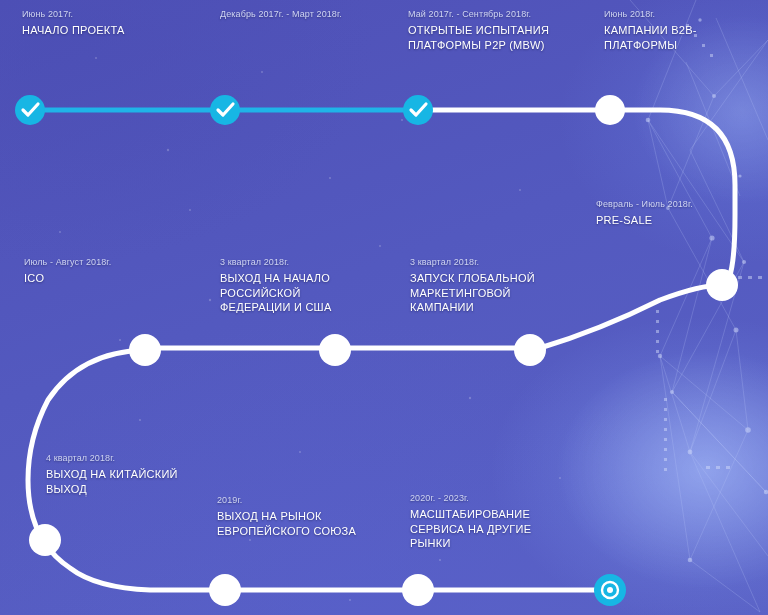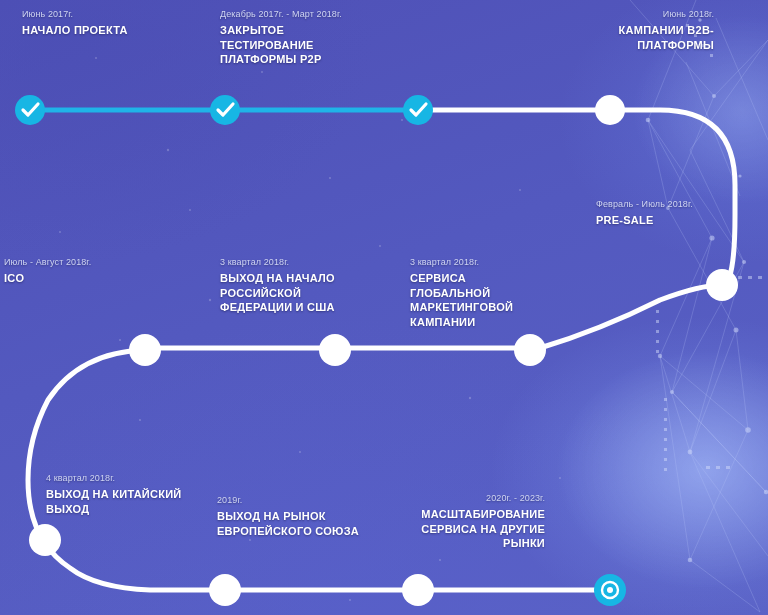--- a/index.html
+++ b/index.html
@@ -24,21 +24,21 @@
   #track,#net,#stars{position:absolute;inset:0;}
   #net{opacity:.85;}
 
   .lbl{position:absolute;}
   .lbl .date{
     font-size:9px;color:#cfd4f2;letter-spacing:.1px;
     line-height:13px;white-space:nowrap;
     text-shadow:0 1px 2px rgba(20,22,70,.45);
   }
   .lbl .ttl{
-    font-size:11px;font-weight:bold;color:#ffffff;
+    font-size:11px;font-weight:normal;color:#ffffff;
     letter-spacing:.25px;line-height:14.5px;margin-top:2px;
     text-shadow:0 1px 2px rgba(20,22,70,.5);
   }
 </style>
 </head>
 <body>
 
 <div id="stage">
 
   <div class="layer" id="bg-base"></div>
@@ -172,57 +172,60 @@
     </g>
   </svg>
 
   <div class="lbl" style="left:22px;top:8px;">
     <div class="date">Июнь 2017г.</div>
     <div class="ttl">НАЧАЛО ПРОЕКТА</div>
   </div>
 
   <div class="lbl" style="left:220px;top:8px;width:150px;">
     <div class="date">Декабрь 2017г. - Март 2018г.</div>
-    <div class="ttl">ЗАКРЫТОЕ ТЕСТИРОВАНИЕ ПЛАТФОРМЫ P2P</div>
-  </div>
-
-
-  <div class="lbl" style="left:604px;top:8px;width:110px;text-align:right;">
+  </div>
+
+  <div class="lbl" style="left:408px;top:8px;width:165px;">
+    <div class="date">Май 2017г. - Сентябрь 2018г.</div>
+    <div class="ttl">ОТКРЫТЫЕ ИСПЫТАНИЯ ПЛАТФОРМЫ P2P (MBW)</div>
+  </div>
+
+  <div class="lbl" style="left:604px;top:8px;width:110px;">
     <div class="date">Июнь 2018г.</div>
     <div class="ttl">КАМПАНИИ B2B-ПЛАТФОРМЫ</div>
   </div>
 
   <div class="lbl" style="left:596px;top:198px;width:150px;">
     <div class="date">Февраль - Июль 2018г.</div>
     <div class="ttl">PRE-SALE</div>
   </div>
 
-  <div class="lbl" style="left:4px;top:256px;width:150px;">
+  <div class="lbl" style="left:24px;top:256px;width:150px;">
     <div class="date">Июль - Август 2018г.</div>
     <div class="ttl">ICO</div>
   </div>
 
   <div class="lbl" style="left:220px;top:256px;width:140px;">
     <div class="date">3 квартал 2018г.</div>
     <div class="ttl">ВЫХОД НА НАЧАЛО РОССИЙСКОЙ ФЕДЕРАЦИИ И США</div>
   </div>
 
   <div class="lbl" style="left:410px;top:256px;width:135px;">
     <div class="date">3 квартал 2018г.</div>
-    <div class="ttl">СЕРВИСА ГЛОБАЛЬНОЙ МАРКЕТИНГОВОЙ КАМПАНИИ</div>
-  </div>
-
-  <div class="lbl" style="left:46px;top:452px;width:145px;margin-top:20px;">
+    <div class="ttl">ЗАПУСК ГЛОБАЛЬНОЙ МАРКЕТИНГОВОЙ КАМПАНИИ</div>
+  </div>
+
+  <div class="lbl" style="left:46px;top:452px;width:145px;">
     <div class="date">4 квартал 2018г.</div>
     <div class="ttl">ВЫХОД НА КИТАЙСКИЙ ВЫХОД</div>
   </div>
 
   <div class="lbl" style="left:217px;top:494px;width:150px;">
     <div class="date">2019г.</div>
     <div class="ttl">ВЫХОД НА РЫНОК ЕВРОПЕЙСКОГО СОЮЗА</div>
   </div>
 
-  <div class="lbl" style="left:410px;top:492px;width:135px;text-align:right;">
+  <div class="lbl" style="left:410px;top:492px;width:135px;">
     <div class="date">2020г. - 2023г.</div>
     <div class="ttl">МАСШТАБИРОВАНИЕ СЕРВИСА НА ДРУГИЕ РЫНКИ</div>
   </div>
 
 </div>
 
 </body></html>

